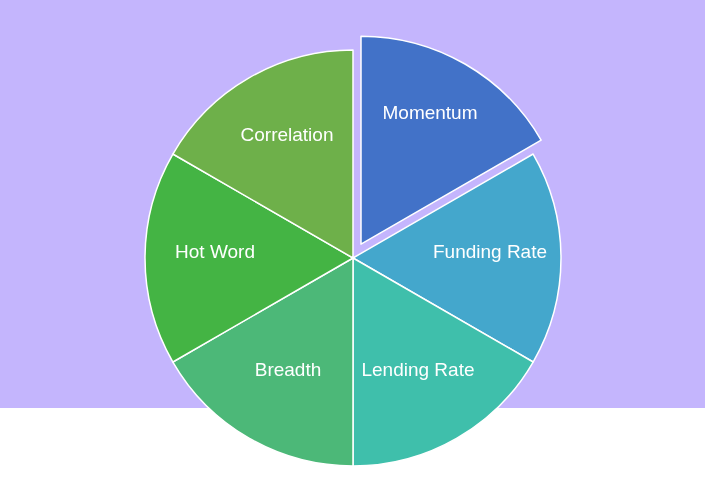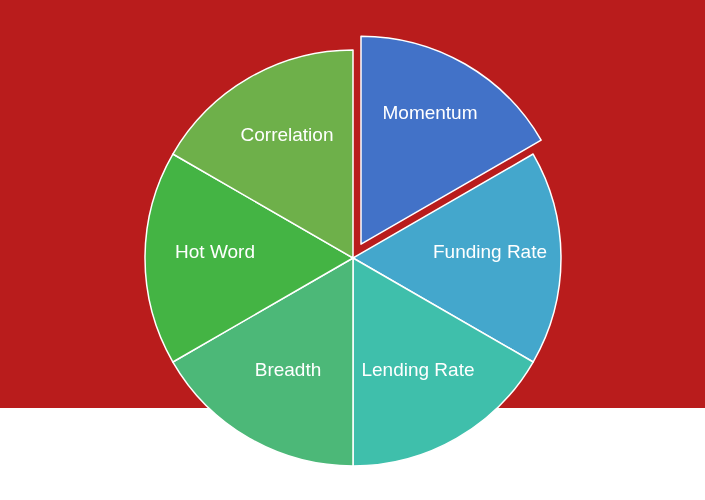--- a/index.html
+++ b/index.html
@@ -10,21 +10,21 @@
     width: 705px;
     height: 500px;
     background: #ffffff;
     font-family: "Liberation Sans", sans-serif;
     overflow: hidden;
   }
   #chart-root {
     position: relative;
     width: 705px;
     height: 408px;
-    background: #b91c1c;
+    background: #c4b5fd;
   }
   #pie-svg {
     position: absolute;
     left: 0;
     top: 0;
     width: 705px;
     height: 500px;
   }
   .slice-label {
     fill: #ffffff;

